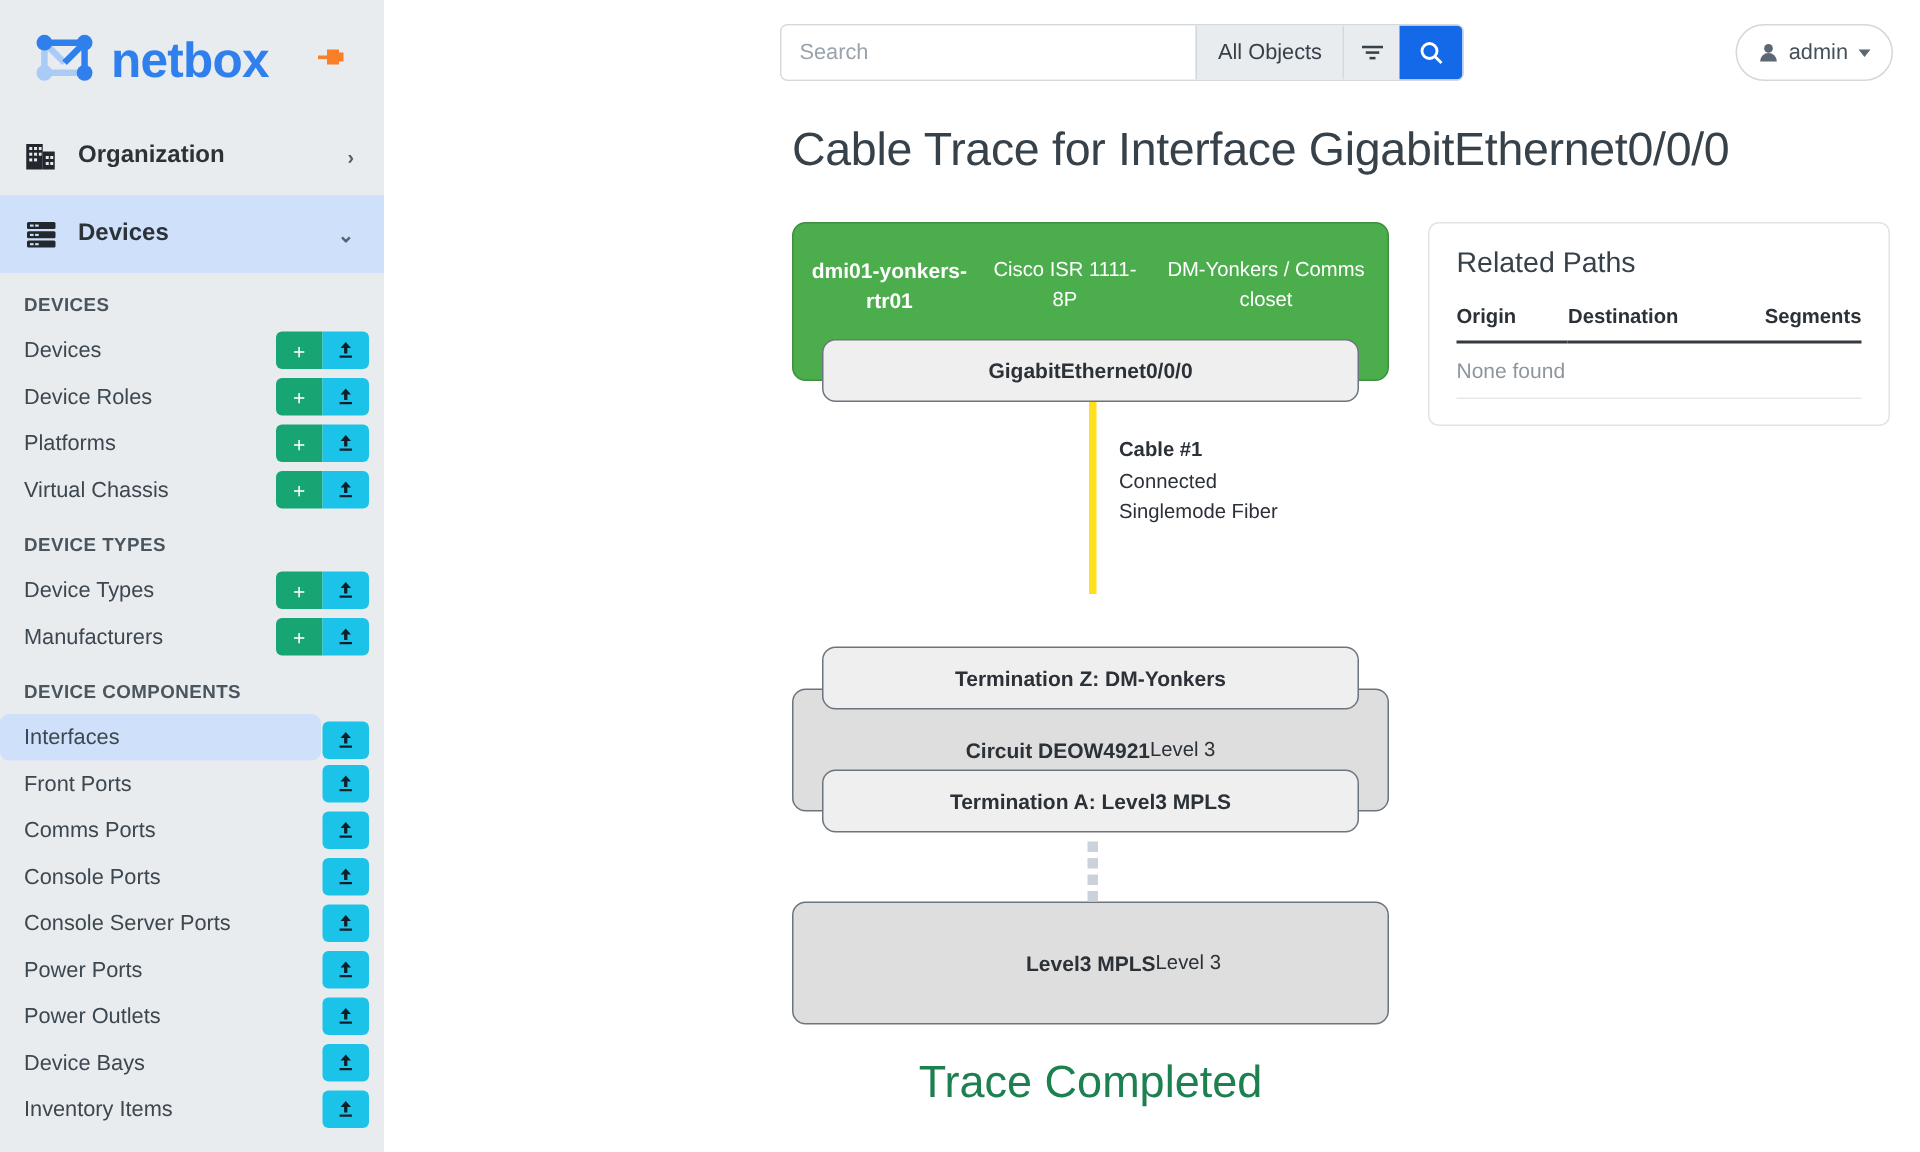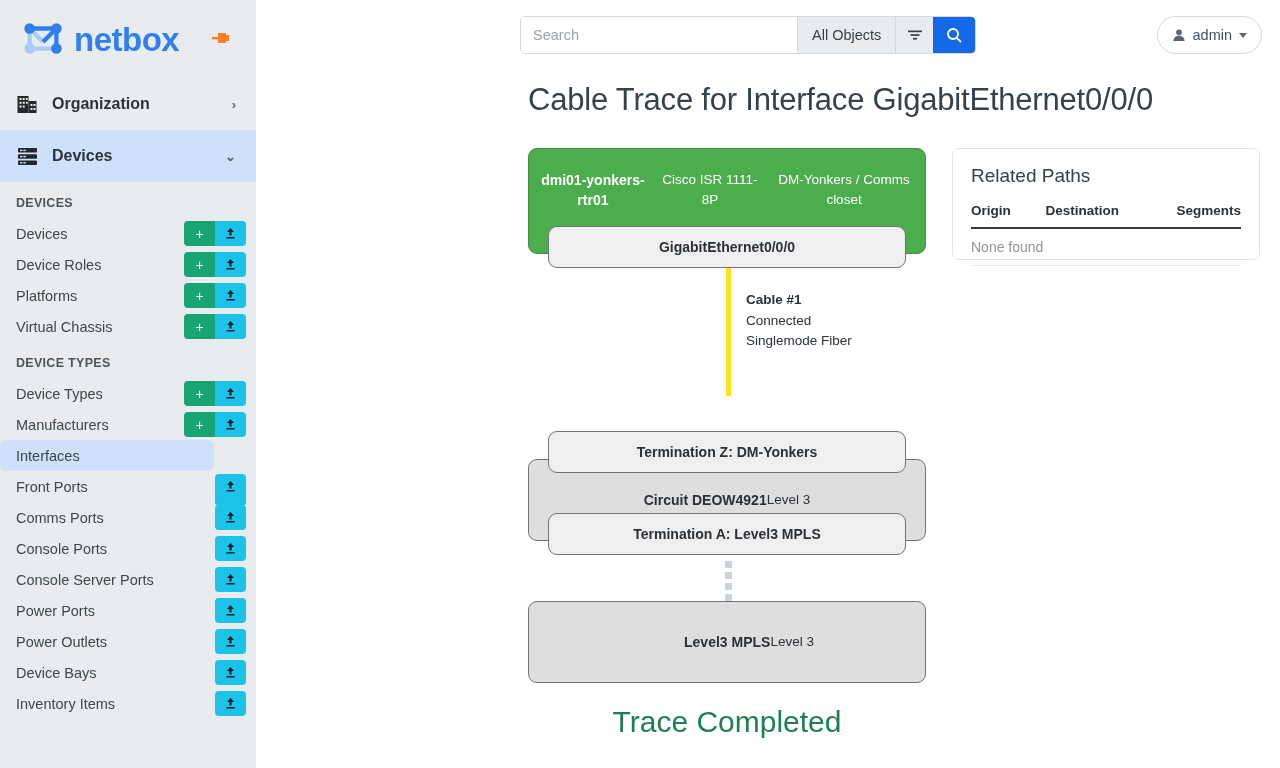--- a/index.html
+++ b/index.html
@@ -179,21 +179,21 @@
     border: 1px solid #1469e8; color: #1469e8; background: #fff;
     border-radius: 6px; padding: 8px 14px; font-size: 14.5px; cursor: pointer;
   }
   .trace-done {
     text-align: center; color: #1d8050; font-size: 30px;
     margin-top: 22px; font-weight: 400;
   }
 
   
   .rp-card {
-    width: 566px; height: 112px;
+    width: 566px; height: 136px;
     border: 1px solid #e0e4e8; border-radius: 7px;
     background: #fff; padding: 16px 18px 0 18px;
   }
   .rp-title { font-size: 19px; color: #37414a; margin-bottom: 16px; }
   .rp-table { width: 100%; border-collapse: collapse; }
   .rp-table th {
     text-align: left; font-size: 13.5px; font-weight: 700; color: #2b3137;
     padding: 0 0 9px 0; border-bottom: 2px solid #343a40;
   }
   .rp-table td {
@@ -339,20 +339,21 @@
         <span class="bp-add">+</span>
         <span class="bp-imp">
           <svg class="ico-sm" viewBox="0 0 13 13">
               <path d="M6.5 1 L10 5 H7.6 V8.6 H5.4 V5 H3 Z" fill="#10202b"></path>
               <rect x="2.4" y="10" width="8.2" height="1.5" fill="#10202b"></rect>
             </svg>
         </span>
       </span>
     </div>
 
+    <div class="sec-title">DEVICE COMPONENTS</div>
     <div class="nav-item sel">
       <span class="nm">Interfaces</span>
     </div>
     <div class="btn-pair" style="position:absolute; right:10px; top:481px;">
       <span class="bp-imp solo">
         <svg class="ico-sm" viewBox="0 0 13 13">
             <path d="M6.5 1 L10 5 H7.6 V8.6 H5.4 V5 H3 Z" fill="#10202b"></path>
             <rect x="2.4" y="10" width="8.2" height="1.5" fill="#10202b"></rect>
           </svg>
       </span>

